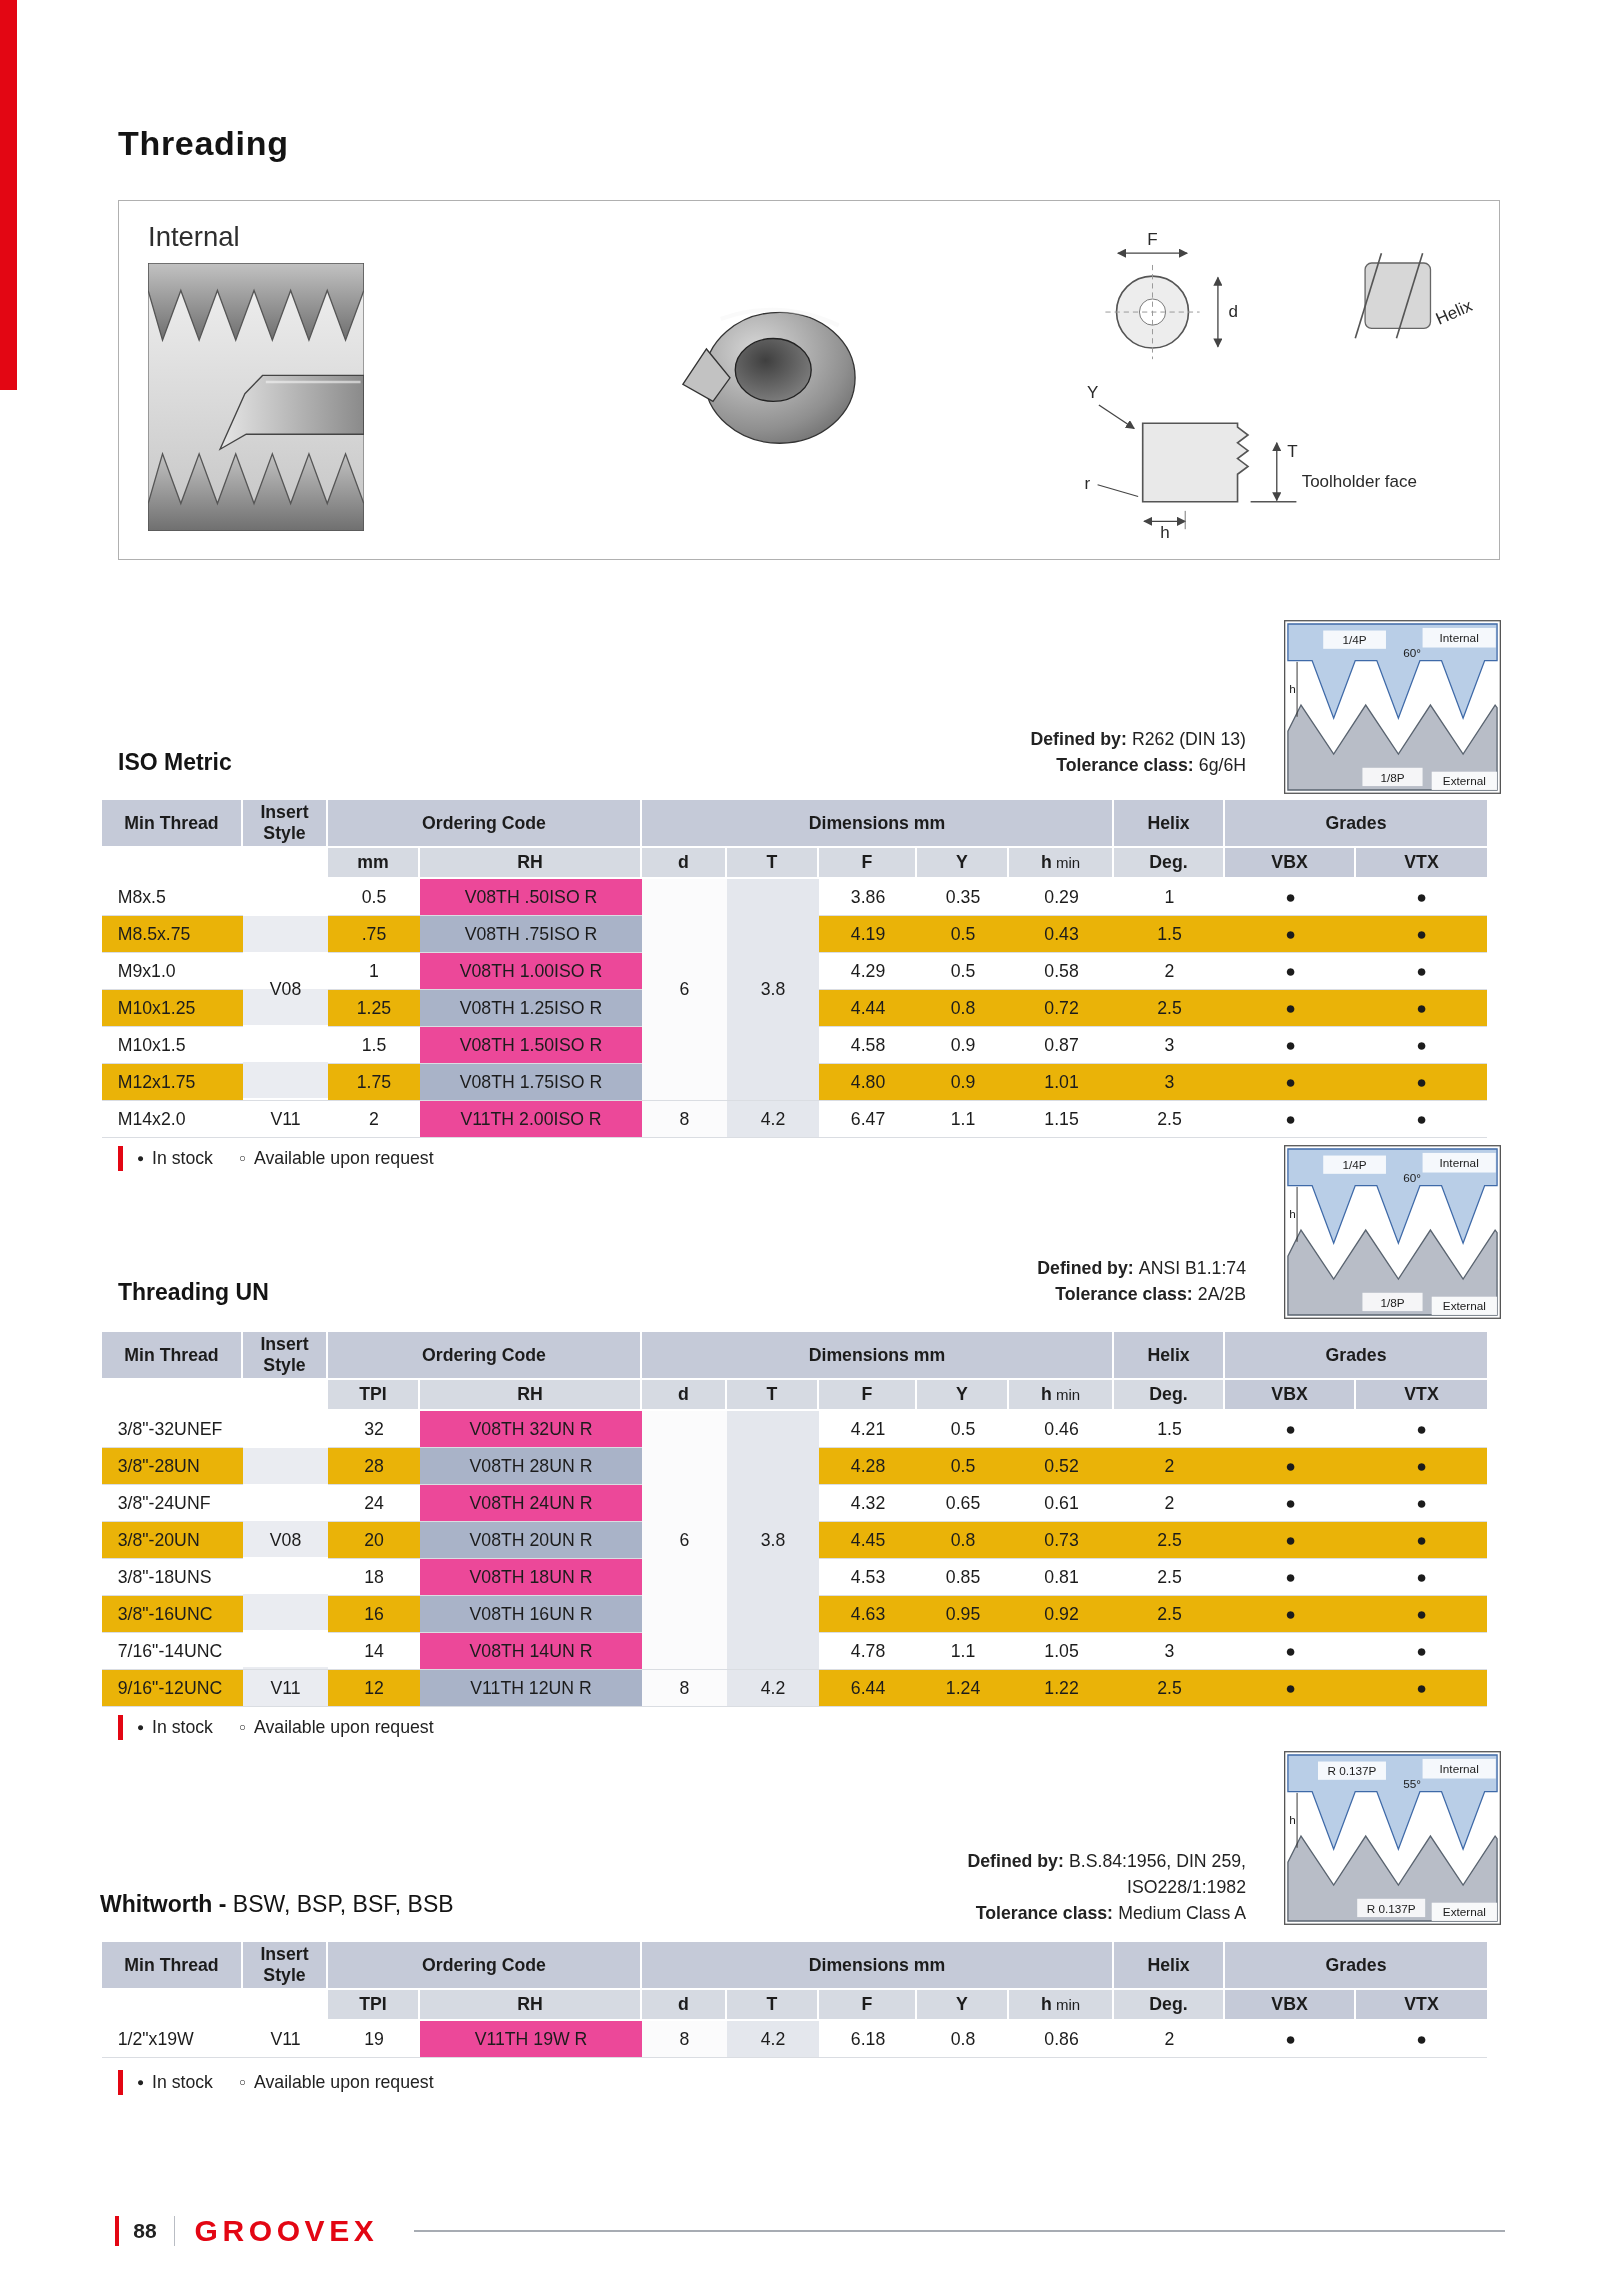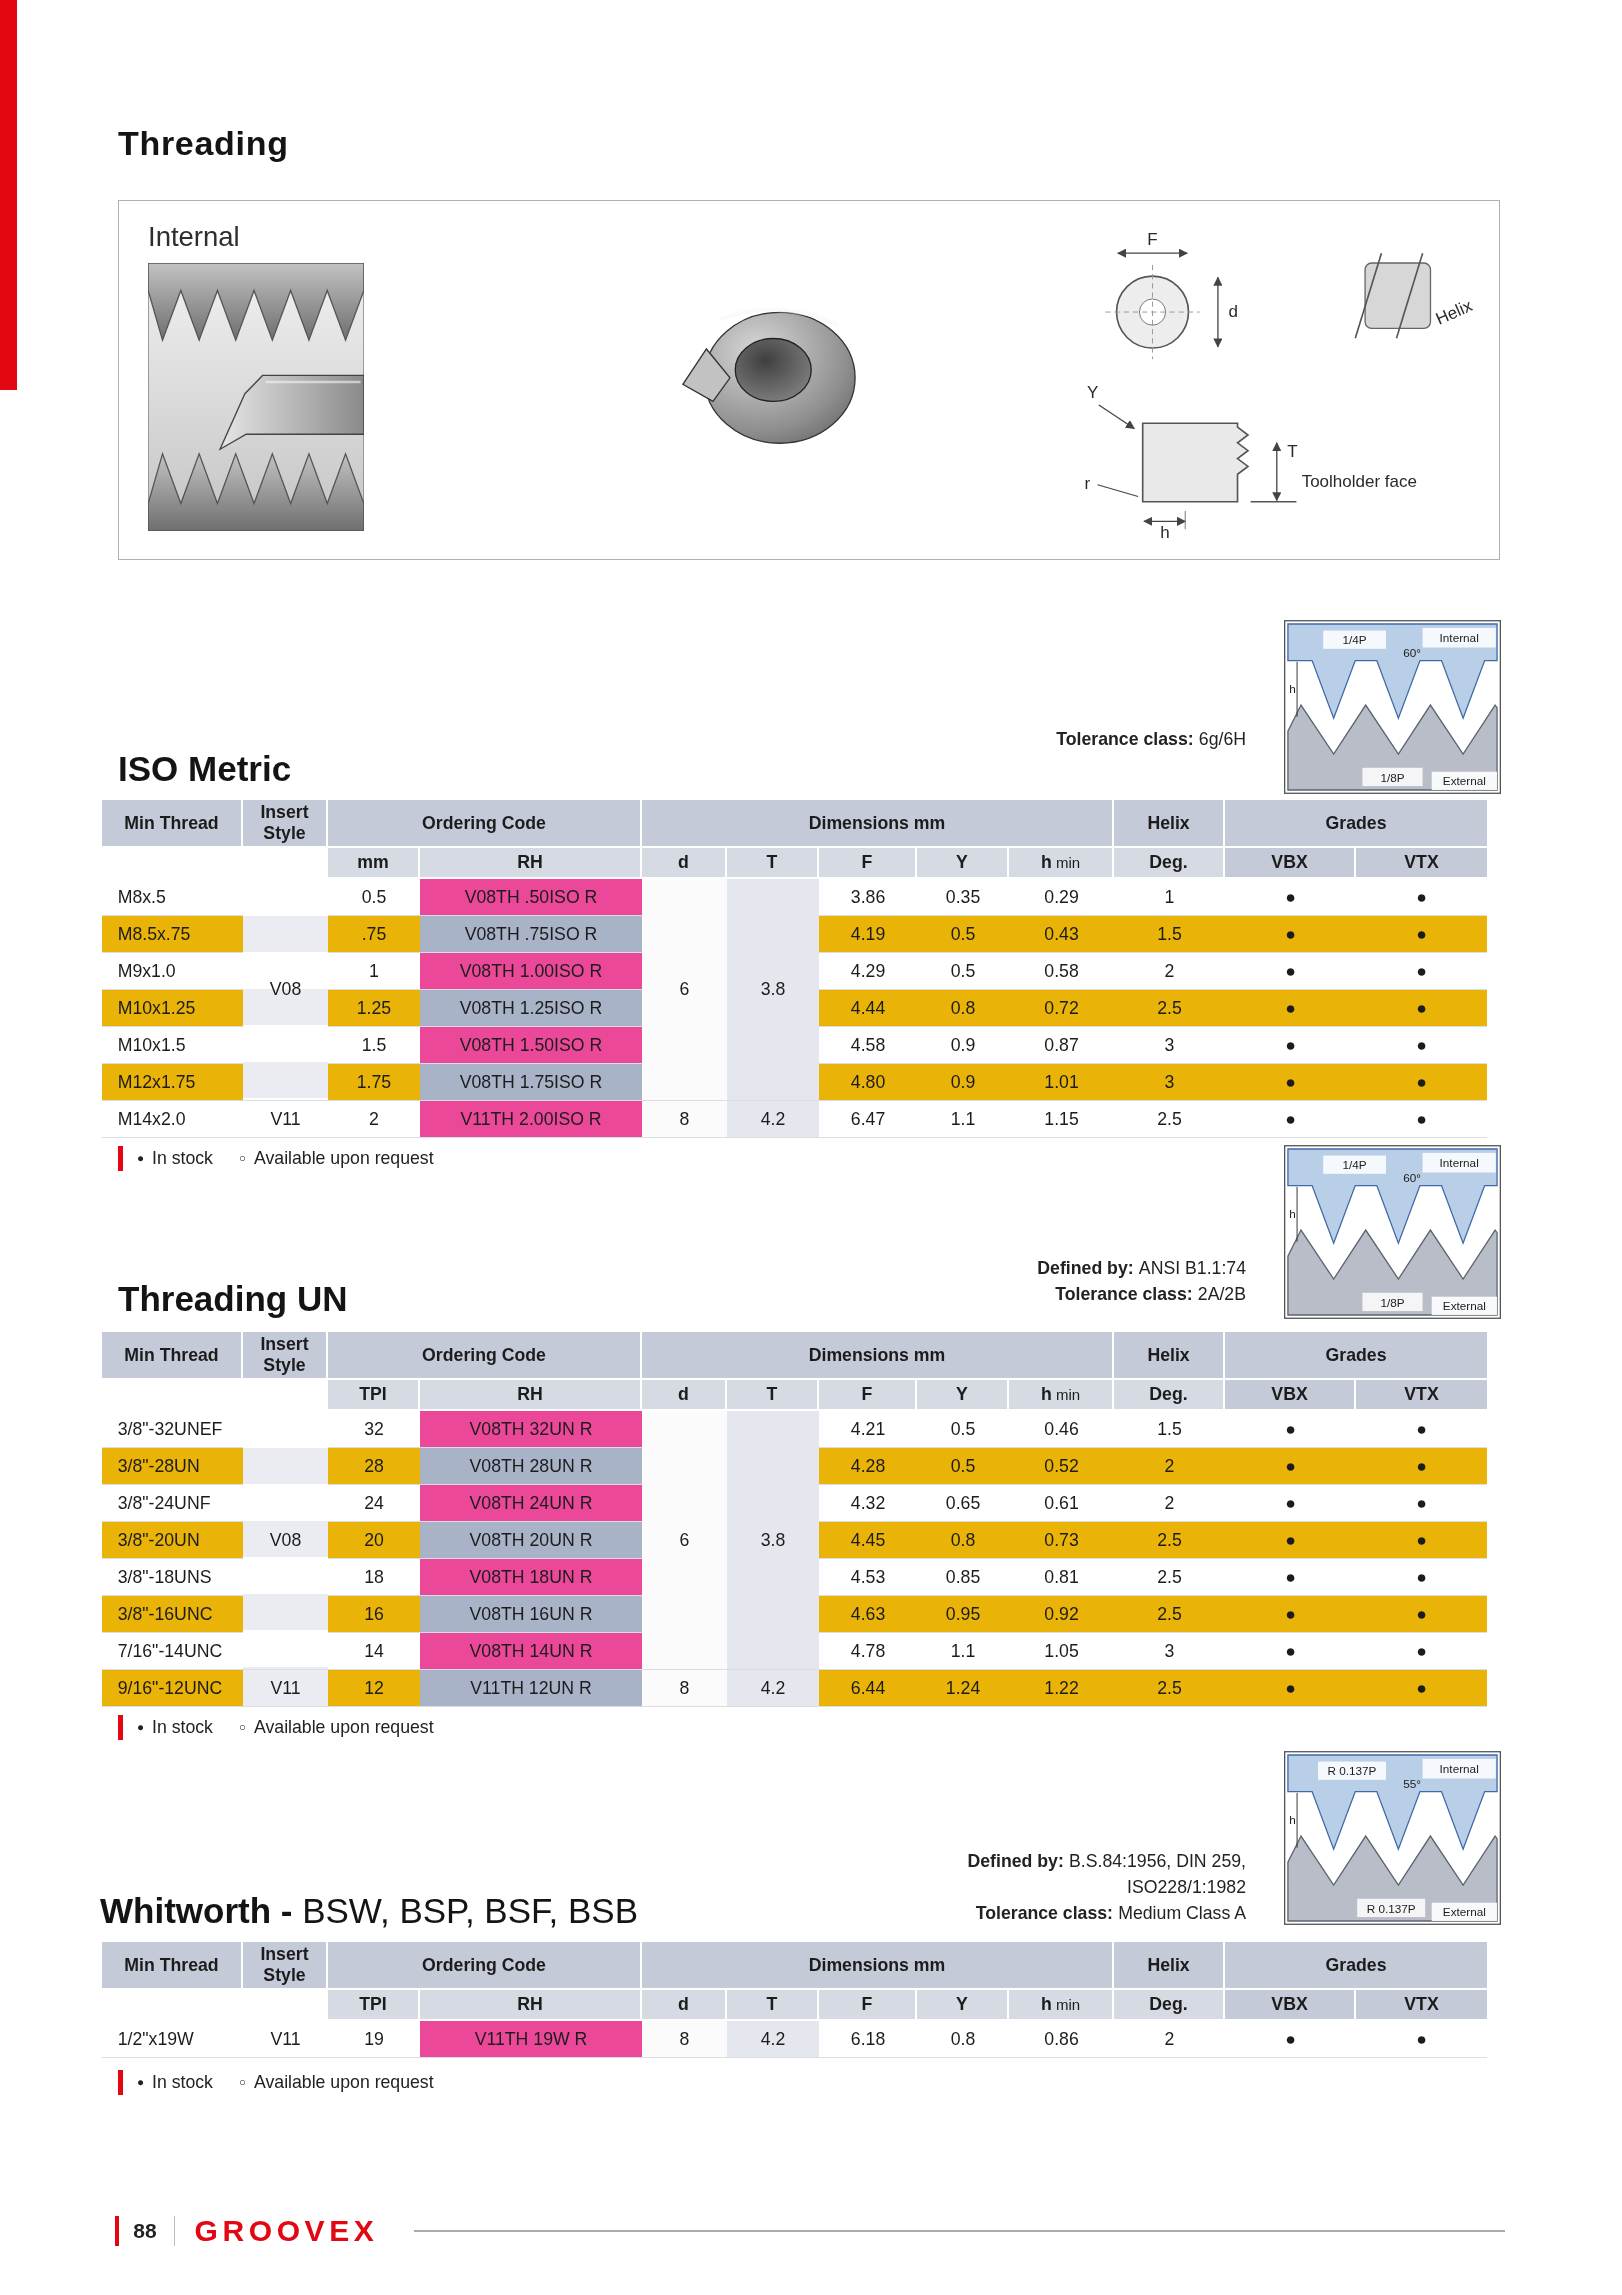--- a/index.html
+++ b/index.html
@@ -3,21 +3,21 @@
 <meta charset="utf-8">
 <style>
   *{margin:0;padding:0;box-sizing:border-box;}
   html,body{background:#ffffff;}
   body{width:1623px;height:2295px;position:relative;font-family:"Liberation Sans",sans-serif;color:#1c1c1c;overflow:hidden;}
   .abs{position:absolute;}
   .red-bleed{left:0;top:0;width:17px;height:390px;background:#e30613;}
   .title{left:118px;top:124px;font-size:34px;font-weight:bold;letter-spacing:0.7px;color:#141414;}
   .hero{left:118px;top:200px;width:1382px;height:360px;border:1.3px solid #b0b0b0;background:#fff;}
   .hero-label{position:absolute;left:29px;top:19.6px;font-size:27.5px;color:#2e2e2e;font-weight:400;}
-  .sec-h{font-size:35px;font-weight:bold;color:#141414;}
+  .sec-h{font-size:23px;font-weight:bold;color:#141414;}
   .h-suffix{font-weight:400;}
   .sec-info{text-align:right;font-size:17.7px;line-height:26px;color:#222;}
   .sec-info .b{font-weight:bold;margin-right:5.2px;}
   .profile{width:217px;height:174px;}
   .pf-int{fill:#b9cee7;stroke:#3f6aa8;stroke-width:2;}
   .pf-ext{fill:#b8bdc7;stroke:#5a6470;stroke-width:2;}
   .pf-t{font-size:18px;fill:#1c1c1c;}
   .pf-dim{stroke:#333;stroke-width:1.5;}
   table.spec{border-collapse:separate;border-spacing:0;table-layout:fixed;width:1384px;left:102px;}
   .th1{background:#c5cad8;font-weight:bold;font-size:17.7px;height:48px;text-align:center;vertical-align:middle;border-right:2px solid #fff;border-bottom:2px solid #fff;line-height:21px;padding:0 3.9px;}
@@ -145,20 +145,21 @@
     <text class="pf-t" x="196" y="56" text-anchor="middle">60°</text>
     <text class="pf-t" x="8" y="112">h</text>
     <rect x="120" y="226" width="92" height="28" fill="#fff" opacity="0.85"></rect>
     <text class="pf-t" x="166" y="247" text-anchor="middle">1/8P</text>
     <rect x="226" y="232" width="100" height="28" fill="#fff" opacity="0.9"></rect>
     <text class="pf-t" x="276" y="253" text-anchor="middle">External</text>
   </svg>
 </div>
 
 <div class="abs sec-info" style="left:654px;top:726px;width:592px">
+  <div><span class="b">Defined by:</span><span>R262 (DIN 13)</span></div>
   <div><span class="b">Tolerance class:</span><span>6g/6H</span></div>
 </div>
 
 <h2 class="abs sec-h" style="left:118px;top:749px"><span>ISO Metric</span><span class="h-suffix"></span></h2>
 
 <table class="spec abs" style="top:800px">
   <colgroup>
     <col style="width:141px">
       <col style="width:85px">
       <col style="width:92px">

